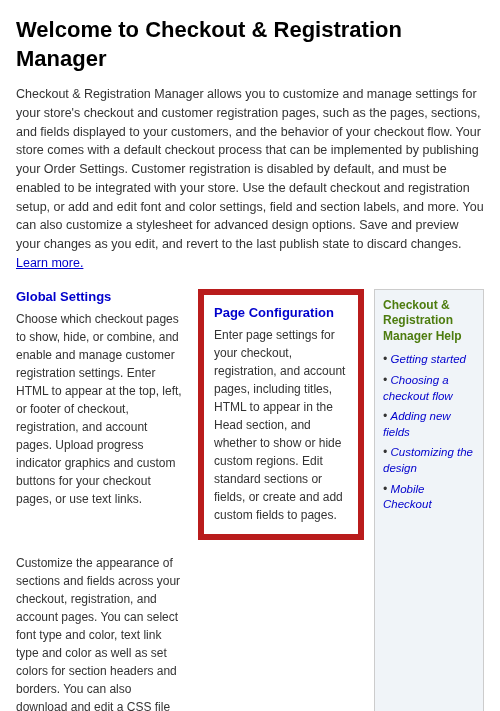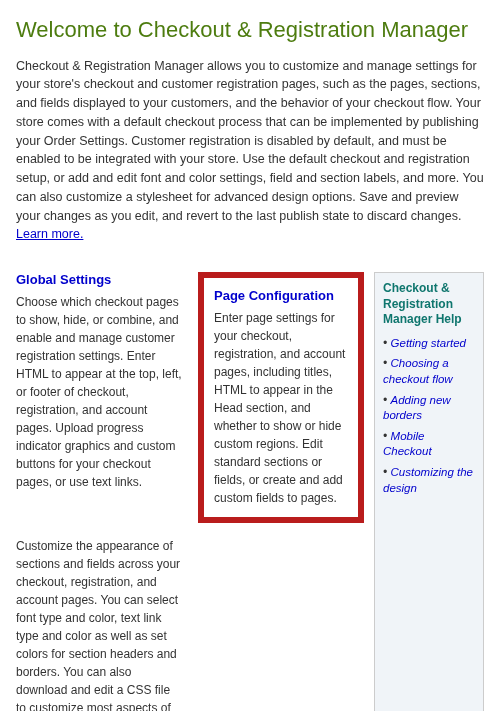--- a/index.html
+++ b/index.html
@@ -7,29 +7,29 @@
       font-family: Arial, sans-serif;
       font-size: 13px;
       color: #333;
       background: #fff;
       width: 500px;
       min-height: 711px;
       padding: 16px;
     }
     h1 {
       font-size: 22px;
-      font-weight: normal;
-      color: #4d7c0f;
+      font-weight: bold;
+      color: #000000;
       margin-bottom: 12px;
       line-height: 1.3;
     }
     .intro-text {
       font-size: 12.5px;
       line-height: 1.5;
-      margin-bottom: 28px;
+      margin-bottom: 16px;
       color: #333;
     }
     .intro-text a {
       color: #0000cc;
     }
     .main-content {
       display: flex;
       gap: 0;
     }
     .left-content {
@@ -40,21 +40,21 @@
       width: 110px;
       flex-shrink: 0;
       border: 1px solid #ccc;
       padding: 8px;
       font-size: 12px;
       background: #f0f4f8;
     }
     .sidebar-title {
       font-weight: bold;
       font-size: 12px;
-      color: #0f766e;
+      color: #4d7c0f;
       margin-bottom: 8px;
       line-height: 1.3;
     }
     .sidebar ul {
       list-style: none;
       padding: 0;
       font-style: italic;
     }
     .sidebar ul li {
       margin-bottom: 5px;
@@ -133,23 +133,23 @@
   <div class="sidebar">
     <div class="sidebar-title">Checkout &amp; Registration Manager Help</div>
     <ul>
       <li>
         <a href="#">Getting started</a>
       </li>
       <li>
         <a href="#">Choosing a checkout flow</a>
       </li>
       <li>
-        <a href="#">Adding new borders</a>
+        <a href="#">Adding new fields</a>
+      </li>
+      <li>
+        <a href="#">Customizing the design</a>
       </li>
       <li>
         <a href="#">Mobile Checkout</a>
-      </li>
-      <li>
-        <a href="#">Customizing the design</a>
       </li>
     </ul>
   </div>
 </div>
 
 </body></html>

